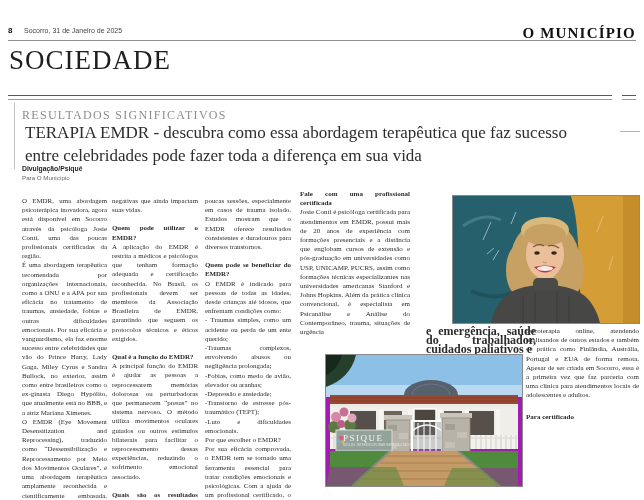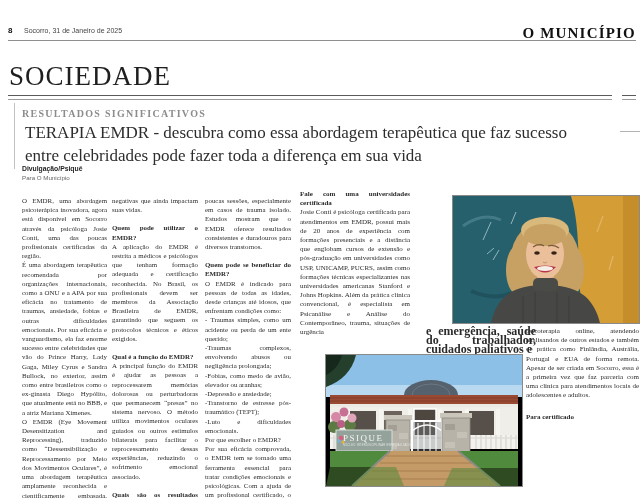--- a/index.html
+++ b/index.html
@@ -8,49 +8,49 @@
     background:#ffffff; color:#1c1c1c;
     font-family:"Liberation Serif","DejaVu Serif",serif;
   }
   .abs { position:absolute; }
 
   
   .pageno { left:8px; top:26px; font-family:"Liberation Sans",sans-serif; font-size:8px; font-weight:bold; color:#111; }
   .dateline { left:24px; top:26.5px; font-family:"Liberation Sans",sans-serif; font-size:7px; color:#444; }
   .masthead { right:8px; top:25px; font-size:15px; font-weight:bold; letter-spacing:1.2px; color:#111; }
   .header-rule { left:8px; top:40px; width:628px; border-top:1px solid #8f8f8f; }
-  .section-title { left:9px; top:45px; font-size:27px; letter-spacing:1px; color:#1f1f1f;margin-top:16px; }
+  .section-title { left:9px; top:45px; font-size:27px; letter-spacing:1px; color:#1f1f1f; }
 
   .double-rule { top:95px; height:3px; border-top:1.6px solid #5a5a5a; border-bottom:1.6px solid #9b9b9b; }
   .dr-main { left:8px; width:604px; }
   .dr-end  { left:622px; width:14px; }
   .side-dash { left:620px; top:131px; width:20px; border-top:1px solid #b3b3b3; }
 
   
   .kicker-bar { left:14px; top:103px; height:66px; border-left:1px solid #c2c2c2; }
-  .kicker { left:22px; top:108px; font-size:10px; font-weight:bold; letter-spacing:1.3px; color:#8c8c8c; }
+  .kicker { left:22px; top:108px; font-size:12px; font-weight:normal; letter-spacing:1.3px; color:#8c8c8c; }
   .headline { left:22px; top:119px; width:578px; font-size:17px; line-height:22.5px; color:#2d2d2d; }
   .credit { left:22px; top:165px; font-family:"Liberation Sans",sans-serif; font-size:6.8px; font-weight:bold; color:#222; }
   .credit-for { left:22px; top:174px; font-family:"Liberation Sans",sans-serif; font-size:6.2px; color:#666; }
 
   
   .col { position:absolute; font-size:6.9px; line-height:9.2px; text-align:justify; color:#2b2b2b; }
   .col p { margin:0; }
   .subhead { font-weight:bold; }
   .gap { margin-top:9px !important; }
   .gap-lg { margin-top:12px !important; }
   #col1 { left:22px;  top:196px; width:85px;  height:301px; }
   #col2 { left:112px; top:196px; width:86px;  height:301px; }
   #col3 { left:205px; top:196px; width:86px;  height:301px; }
   #col4 { left:300px; top:190px; width:110px; height:165px; font-size:7px; }
   #col5 { left:426px; top:327px; width:110px; height:22px;  font-size:12px;font-weight:bold; }
   #col6 { left:526px; top:327px; width:113px; height:170px; font-size:7px; }
 
   
-  .photo { position:absolute; border:1px solid #8a8a8a; overflow:hidden; background:#000000; }
+  .photo { position:absolute; border:1px solid #8a8a8a; overflow:hidden; background:#a21caf; }
   #portrait { left:452px; top:195px; width:186px; height:127px; }
   #clinic   { left:325px; top:354px; width:196px; height:131px; }
   .sign-text { position:absolute; left:17px; top:78px; font-size:9px; letter-spacing:1.5px; color:#f5f5f2; font-family:"Liberation Serif",serif; }
   .sign-sub  { position:absolute; left:17px; top:89px; font-size:2.6px; letter-spacing:.3px; color:#e4e8e4; font-family:"Liberation Sans",sans-serif; }
 </style>
 </head>
 <body>
 
 <div class="abs pageno">8</div>
 <div class="abs dateline">Socorro, 31 de Janeiro de 2025</div>
@@ -92,21 +92,21 @@
   <p>-Traumas complexos, envolvendo abusos ou negligência prolongada;</p>
   <p>-Fobias, como medo de avião, elevador ou aranhas;</p>
   <p>-Depressão e ansiedade;</p>
   <p>-Transtorno de estresse pós-traumático (TEPT);</p>
   <p>-Luto e dificuldades emocionais.</p>
   <p>Por que escolher o EMDR?</p>
   <p>Por sua eficácia comprovada, o EMDR tem se tornado uma ferramenta essencial para tratar condições emocionais e psicológicas. Com a ajuda de um profissional certificado, o paciente encontra um caminho seguro para ressignificar experiências dolorosas e conquistar bem-estar.</p>
 </div>
 
 <div id="col4" class="col">
-  <p class="subhead">Fale com uma universidades certificada</p>
+  <p class="subhead">Fale com uma profissional certificada</p>
   <p>Josie Conti é psicóloga certificada para atendimentos em EMDR, possui mais de 20 anos de experiência com formações presenciais e a distância que englobam cursos de extensão e pós-graduação em universidades como USP, UNICAMP, PUCRS, assim como formações técnicas especializantes nas universidades americanas Stanford e Johns Hopkins. Além da prática clínica convencional, é especialista em Psicanálise e Análise do Contemporâneo, trauma, situações de urgência</p>
 </div>
 
 <div id="col5" class="col">
   <p>e emergência, saúde do trabalhador, cuidados paliativos e</p>
 </div>
 
 <div id="col6" class="col">
   <p>psicoterapia online, atendendo analisandos de outros estados e também de prática como Finlândia, Austrália, Portugal e EUA de forma remota. Apesar de ser criada em Socorro, essa é a primeira vez que faz parceria com uma clínica para atendimentos locais de adolescentes e adultos.</p>
   <p class="subhead gap-lg">Para certificado</p>

